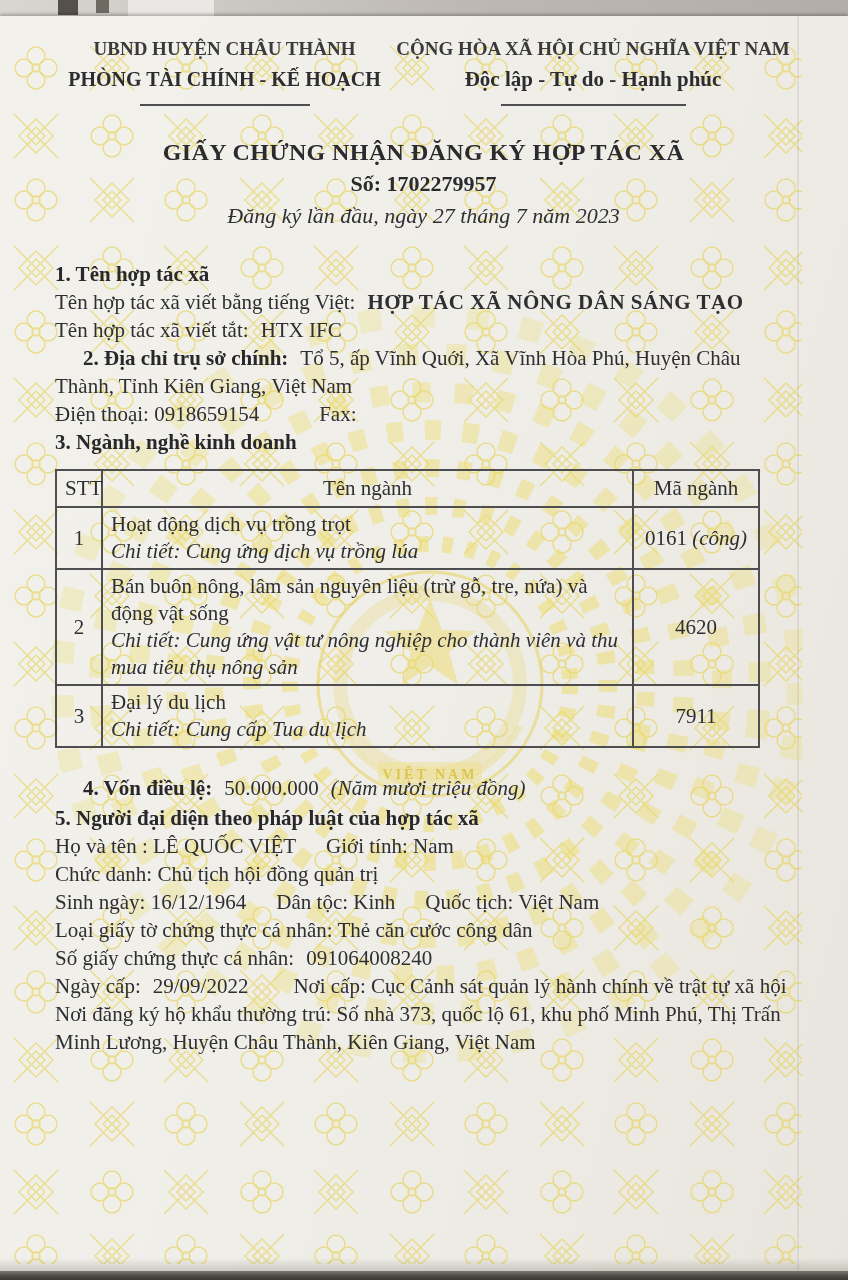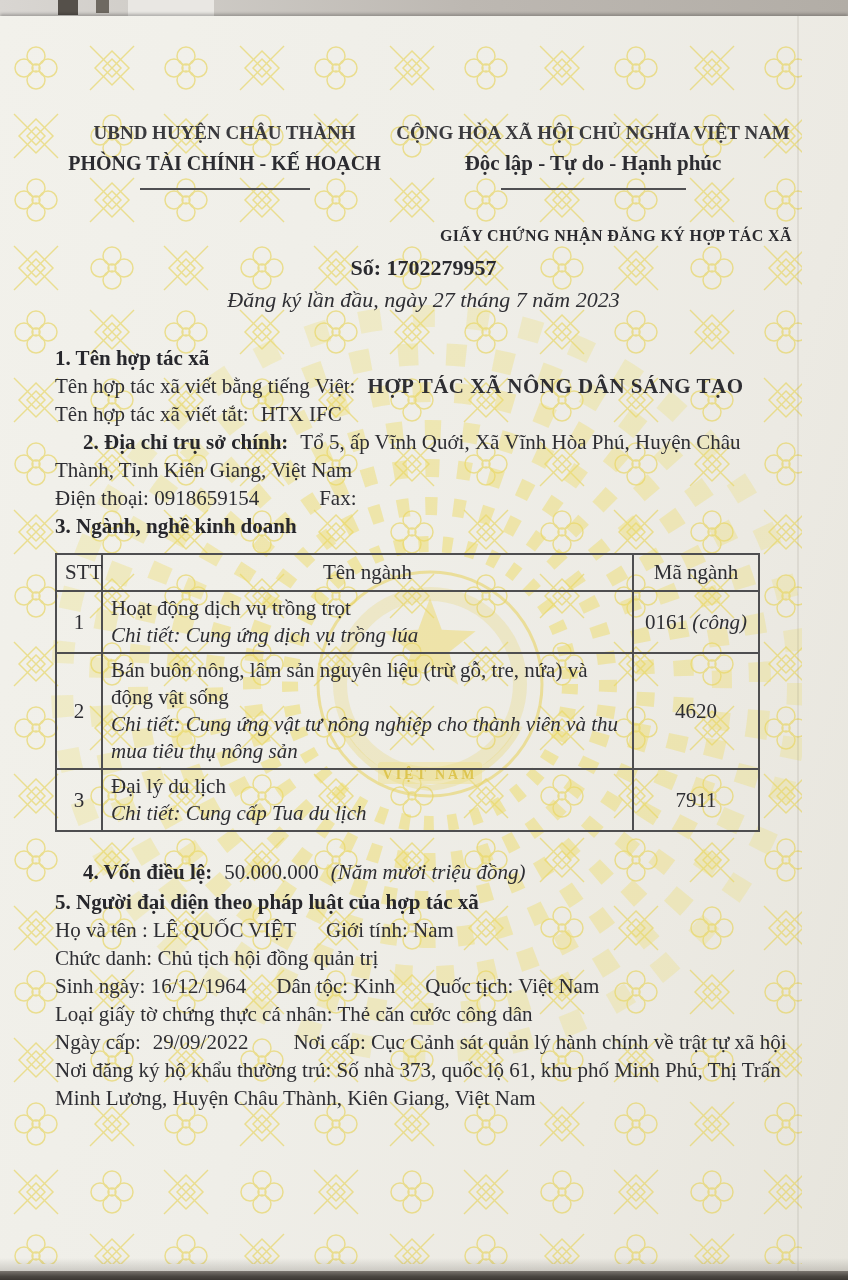--- a/index.html
+++ b/index.html
@@ -13,31 +13,31 @@
   .bg-bottom-strip{position:absolute;left:0;bottom:0;width:848px;height:9px;
     background:linear-gradient(180deg,#7a756f 0%,#4a4641 60%,#3b3733 100%);}
   .paper{position:absolute;left:0;top:16px;width:848px;height:1256px;
     background:linear-gradient(105deg,#f2f1eb 0%,#efeee8 45%,#eceae3 75%,#e7e5dd 100%);
     box-shadow:0 -2px 3px rgba(0,0,0,.25);}
   .paper-bottom-shade{position:absolute;left:0;bottom:0;width:100%;height:14px;
     background:linear-gradient(180deg,rgba(0,0,0,0) 0%,rgba(90,85,78,.25) 100%);}
   .edge-line{position:absolute;top:0;bottom:0;left:797px;width:2px;background:rgba(120,112,100,.12);}
   .pattern-svg{position:absolute;left:0;top:20px;width:802px;height:1228px;}
   .content{position:absolute;left:55px;top:18px;width:737px;color:#2e2e33;font-size:21px;line-height:28px;}
-  .org-header{display:flex;margin-top:84px;}
+  .org-header{display:flex;}
   .org-left{width:46%;text-align:center;}
   .org-right{width:54%;text-align:center;}
   .org-line1{font-weight:bold;font-size:19px;line-height:30px;color:#3a3a3e;}
   .org-line2{font-weight:bold;font-size:20px;line-height:30px;color:#2c2c31;}
   .org-line2b{font-weight:bold;font-size:21px;line-height:30px;color:#2c2c31;}
   .rule{border-top:2px solid #4f4f52;margin:10px auto 0 auto;}
   .rule-left{width:170px;}
   .rule-right{width:185px;}
   .title-block{text-align:center;margin-top:30px;}
-  .doc-title{font-weight:bold;font-size:16px;line-height:32px;color:#2a2a2f;letter-spacing:.4px;text-align:right;}
+  .doc-title{font-weight:bold;font-size:24px;line-height:32px;color:#2a2a2f;letter-spacing:.4px;}
   .doc-number{font-weight:bold;font-size:22px;line-height:32px;color:#2a2a2f;}
   .doc-reg{font-style:italic;font-size:22px;line-height:32px;color:#2f2f34;}
   .body-start{margin-top:28px;}
   p.ln{margin:0;line-height:28px;}
   .b{font-weight:bold;color:#27272c;margin-left:28px;}
   .i{font-style:italic;}
   .bigname{font-weight:bold;letter-spacing:.5px;}
   .gap12{display:inline-block;width:12px;}
   .gap30{display:inline-block;width:30px;}
   .gap45{display:inline-block;width:45px;}
@@ -203,20 +203,21 @@
       <div class="after-table">
         <p class="ln"><span class="b">4. Vốn điều lệ:</span><span class="gap12"></span><span>50.000.000</span><span class="gap12"></span><span class="i">(Năm mươi triệu đồng)</span></p>
       </div>
 
       <div class="s5-head">
         <p class="ln b">5. Người đại diện theo pháp luật của hợp tác xã</p>
         <p class="ln"><span>Họ và tên :</span> <span>LÊ QUỐC VIỆT</span><span class="gap30"></span><span>Giới tính:</span> <span>Nam</span></p>
         <p class="ln"><span>Chức danh:</span> <span>Chủ tịch hội đồng quản trị</span></p>
         <p class="ln"><span>Sinh ngày:</span> <span>16/12/1964</span><span class="gap30"></span><span>Dân tộc:</span> <span>Kinh</span><span class="gap30"></span><span>Quốc tịch:</span> <span>Việt Nam</span></p>
         <p class="ln"><span>Loại giấy tờ chứng thực cá nhân:</span> <span>Thẻ căn cước công dân</span></p>
+        <p class="ln"><span>Số giấy chứng thực cá nhân:</span><span class="gap12"></span><span>091064008240</span></p>
         <p class="ln"><span>Ngày cấp:</span><span class="gap12"></span><span>29/09/2022</span><span class="gap45"></span><span>Nơi cấp:</span> <span>Cục Cảnh sát quản lý hành chính về trật tự xã hội</span></p>
         <p class="ln"><span>Nơi đăng ký hộ khẩu thường trú:</span> <span>Số nhà 373, quốc lộ 61, khu phố Minh Phú, Thị Trấn Minh Lương, Huyện Châu Thành, Kiên Giang, Việt Nam</span></p>
       </div>
 
     </div>
 
     <div class="paper-bottom-shade"></div>
   </div>
 
   <div class="bg-bottom-strip"></div>

